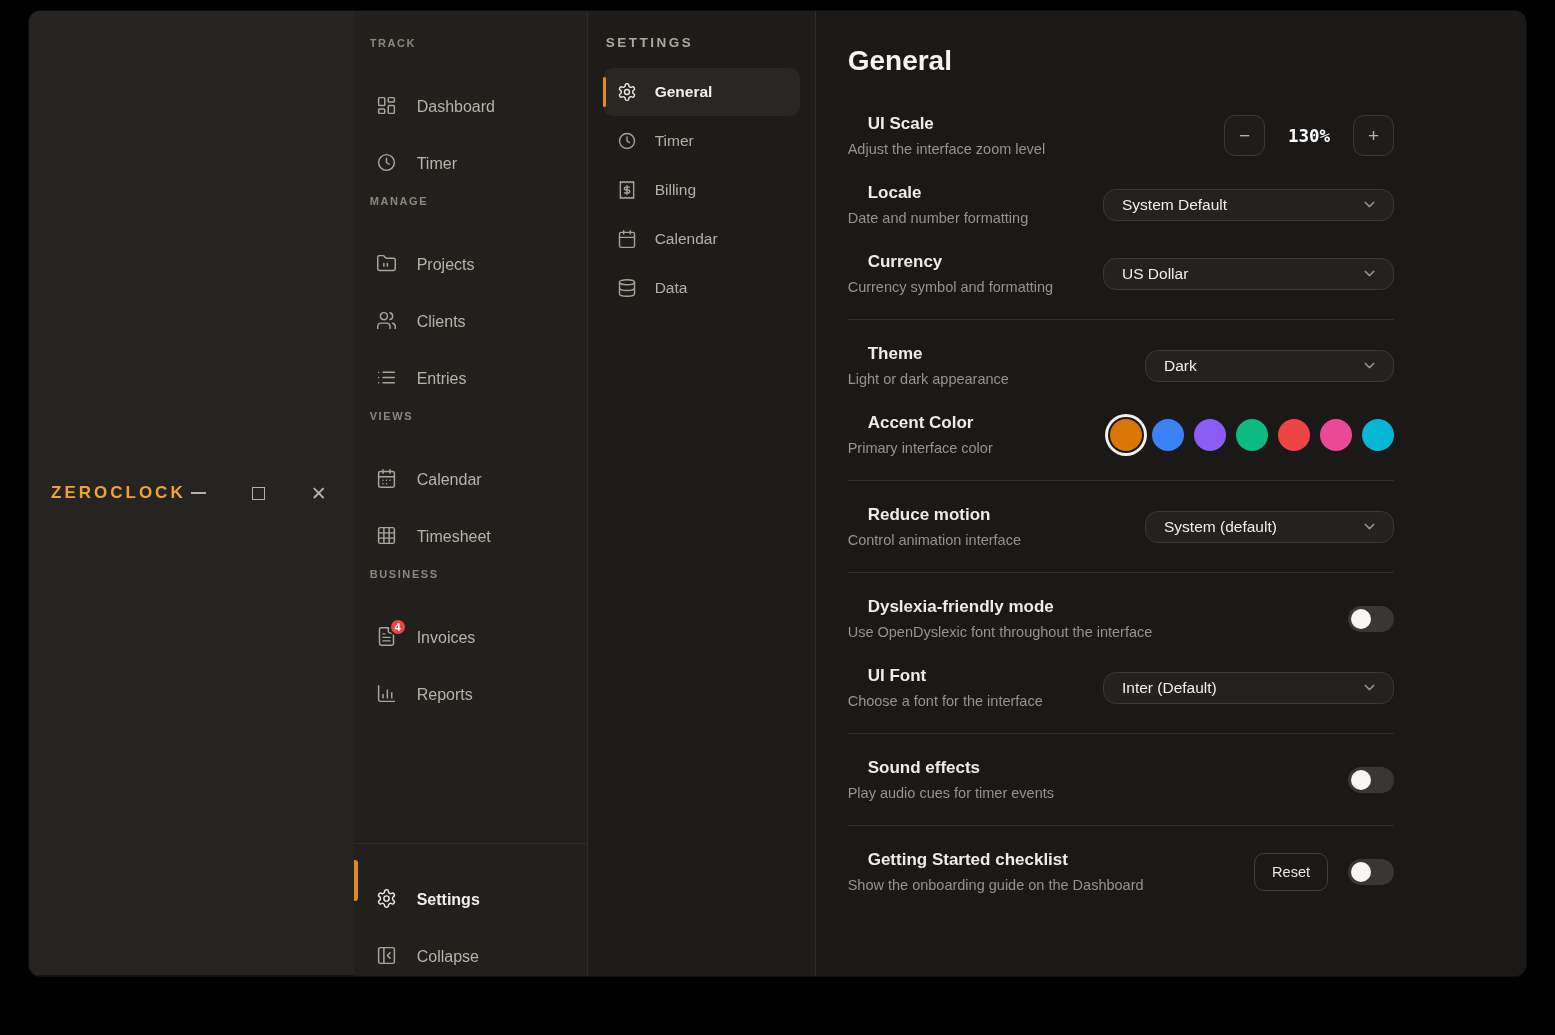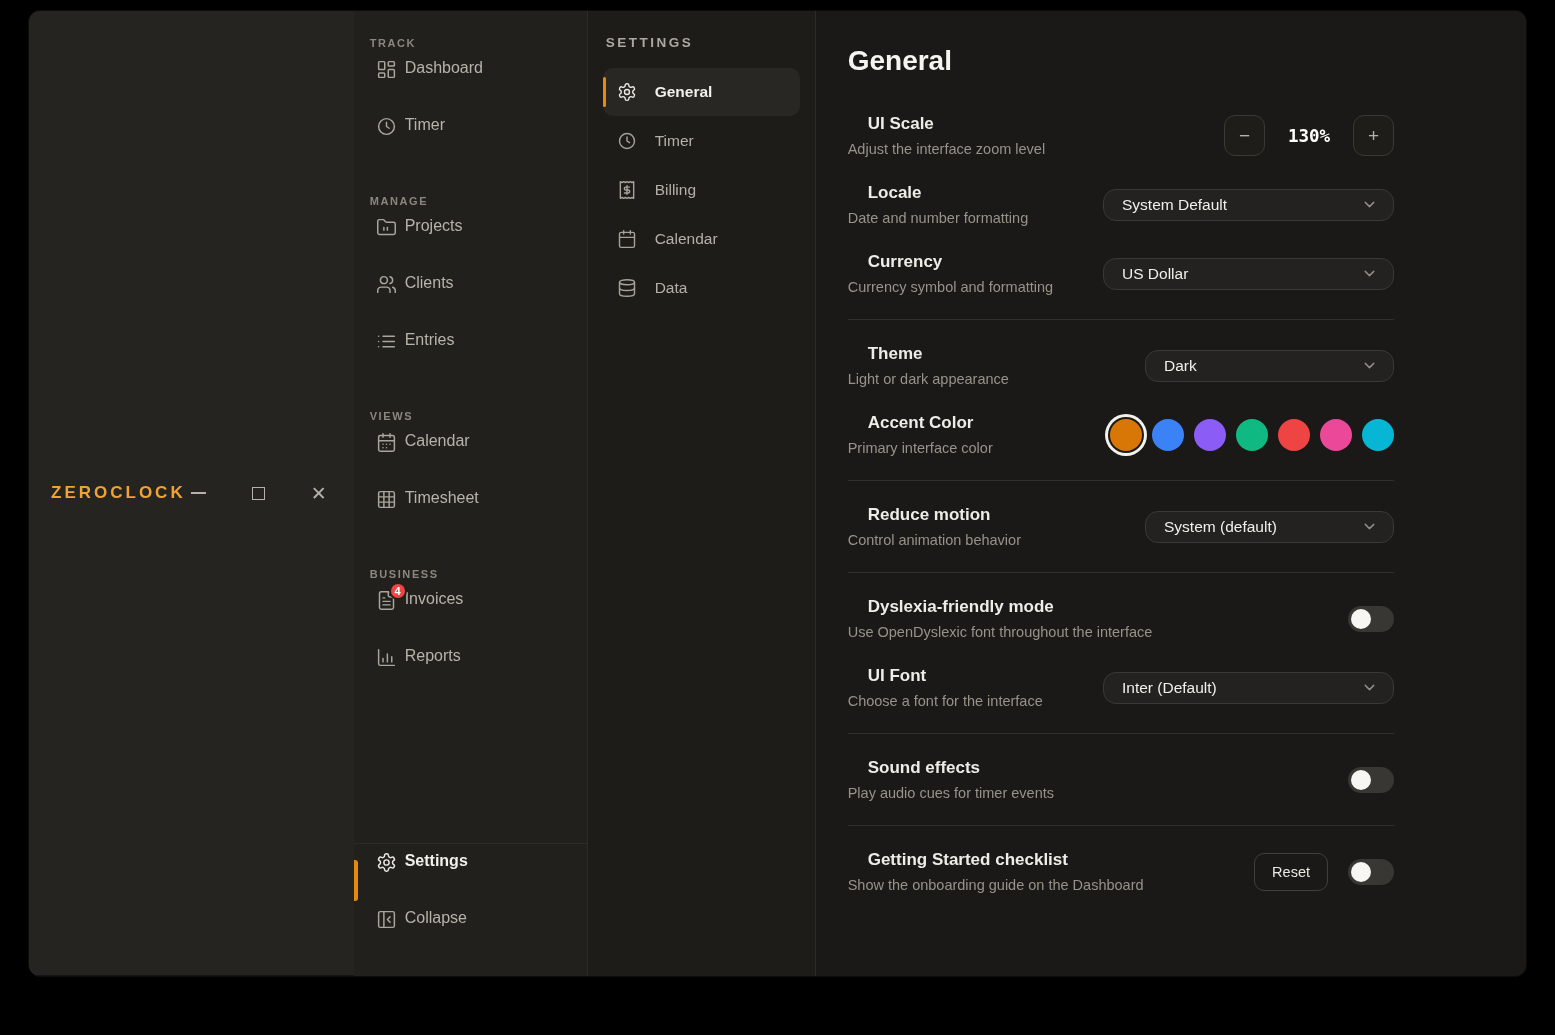--- a/index.html
+++ b/index.html
@@ -22,21 +22,21 @@
 
   
   .main { flex:1; display:flex; min-height:0; }
 
   
   .sidebar { width:234px; flex:0 0 234px; background:#21201d; border-right:1px solid #2d2c28;
              display:flex; flex-direction:column; padding-top:14px; }
   .side-label { padding:12px 16px 10px; font-size:11px; letter-spacing:1.6px;
                 color:#8a877e; font-weight:700; }
   .side-label.spaced { margin-top:10px; }
-  .side-item { display:flex; align-items:flex-start; gap:8px; padding:0 16px 0 22px;
+  .side-item { display:flex; align-items:flex-end; gap:20px; padding:0 16px 0 22px;
                height:57px; color:#b6b3aa; font-size:16px; cursor:default; }
   .side-item svg { width:21px; height:21px; color:#a8a59c; flex:0 0 21px; }
   .icon-wrap { position:relative; width:21px; height:21px; flex:0 0 21px; }
   .icon-wrap svg { position:absolute; inset:0; }
   .badge { position:absolute; top:-8px; right:-10px; min-width:18px; height:18px;
            border-radius:9px; background:#EF4444; color:#fff; font-size:11px; font-weight:700;
            display:flex; align-items:center; justify-content:center; padding:0 4px;
            border:2px solid #21201d; }
   .side-footer { margin-top:auto; border-top:1px solid #2d2c28; padding:8px 0 10px; }
   .side-item.active { color:#f2f0ea; font-weight:600; position:relative; }
@@ -353,21 +353,21 @@
             <div class="swatch" style="background: rgb(236, 72, 153);"></div>
             <div class="swatch" style="background: rgb(6, 182, 212);"></div>
           </div>
       </div>
 
       <div class="divider"></div>
 
       <div class="row">
         <div class="row-text">
           <div class="t">Reduce motion</div>
-          <div class="d">Control animation behavior</div>
+          <div class="d">Control animation interface</div>
         </div>
         <div class="select narrow">
           <span>System (default)</span>
           <svg viewBox="0 0 24 24" fill="none" stroke="currentColor" stroke-width="2" stroke-linecap="round" stroke-linejoin="round">
               <path d="m6 9 6 6 6-6"></path>
             </svg>
         </div>
       </div>
 
       <div class="divider"></div>

